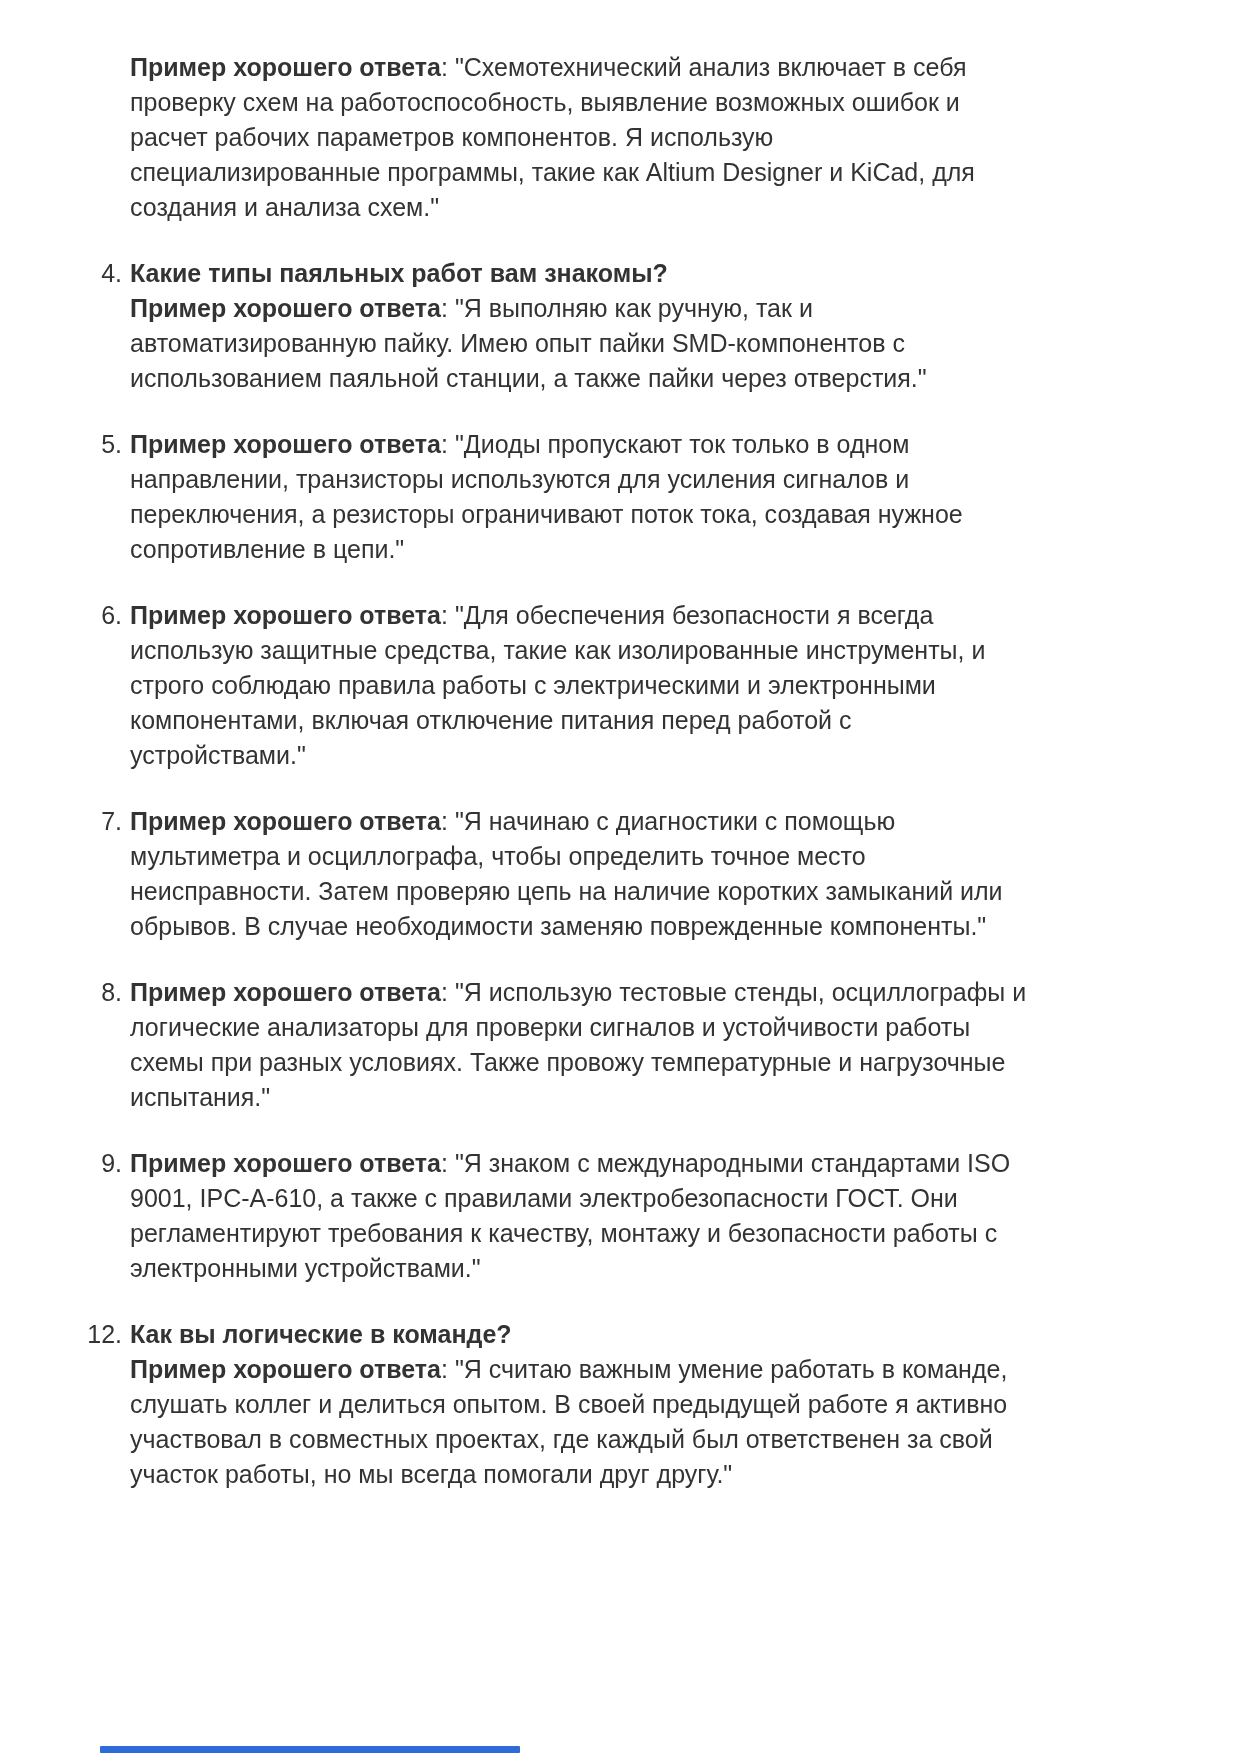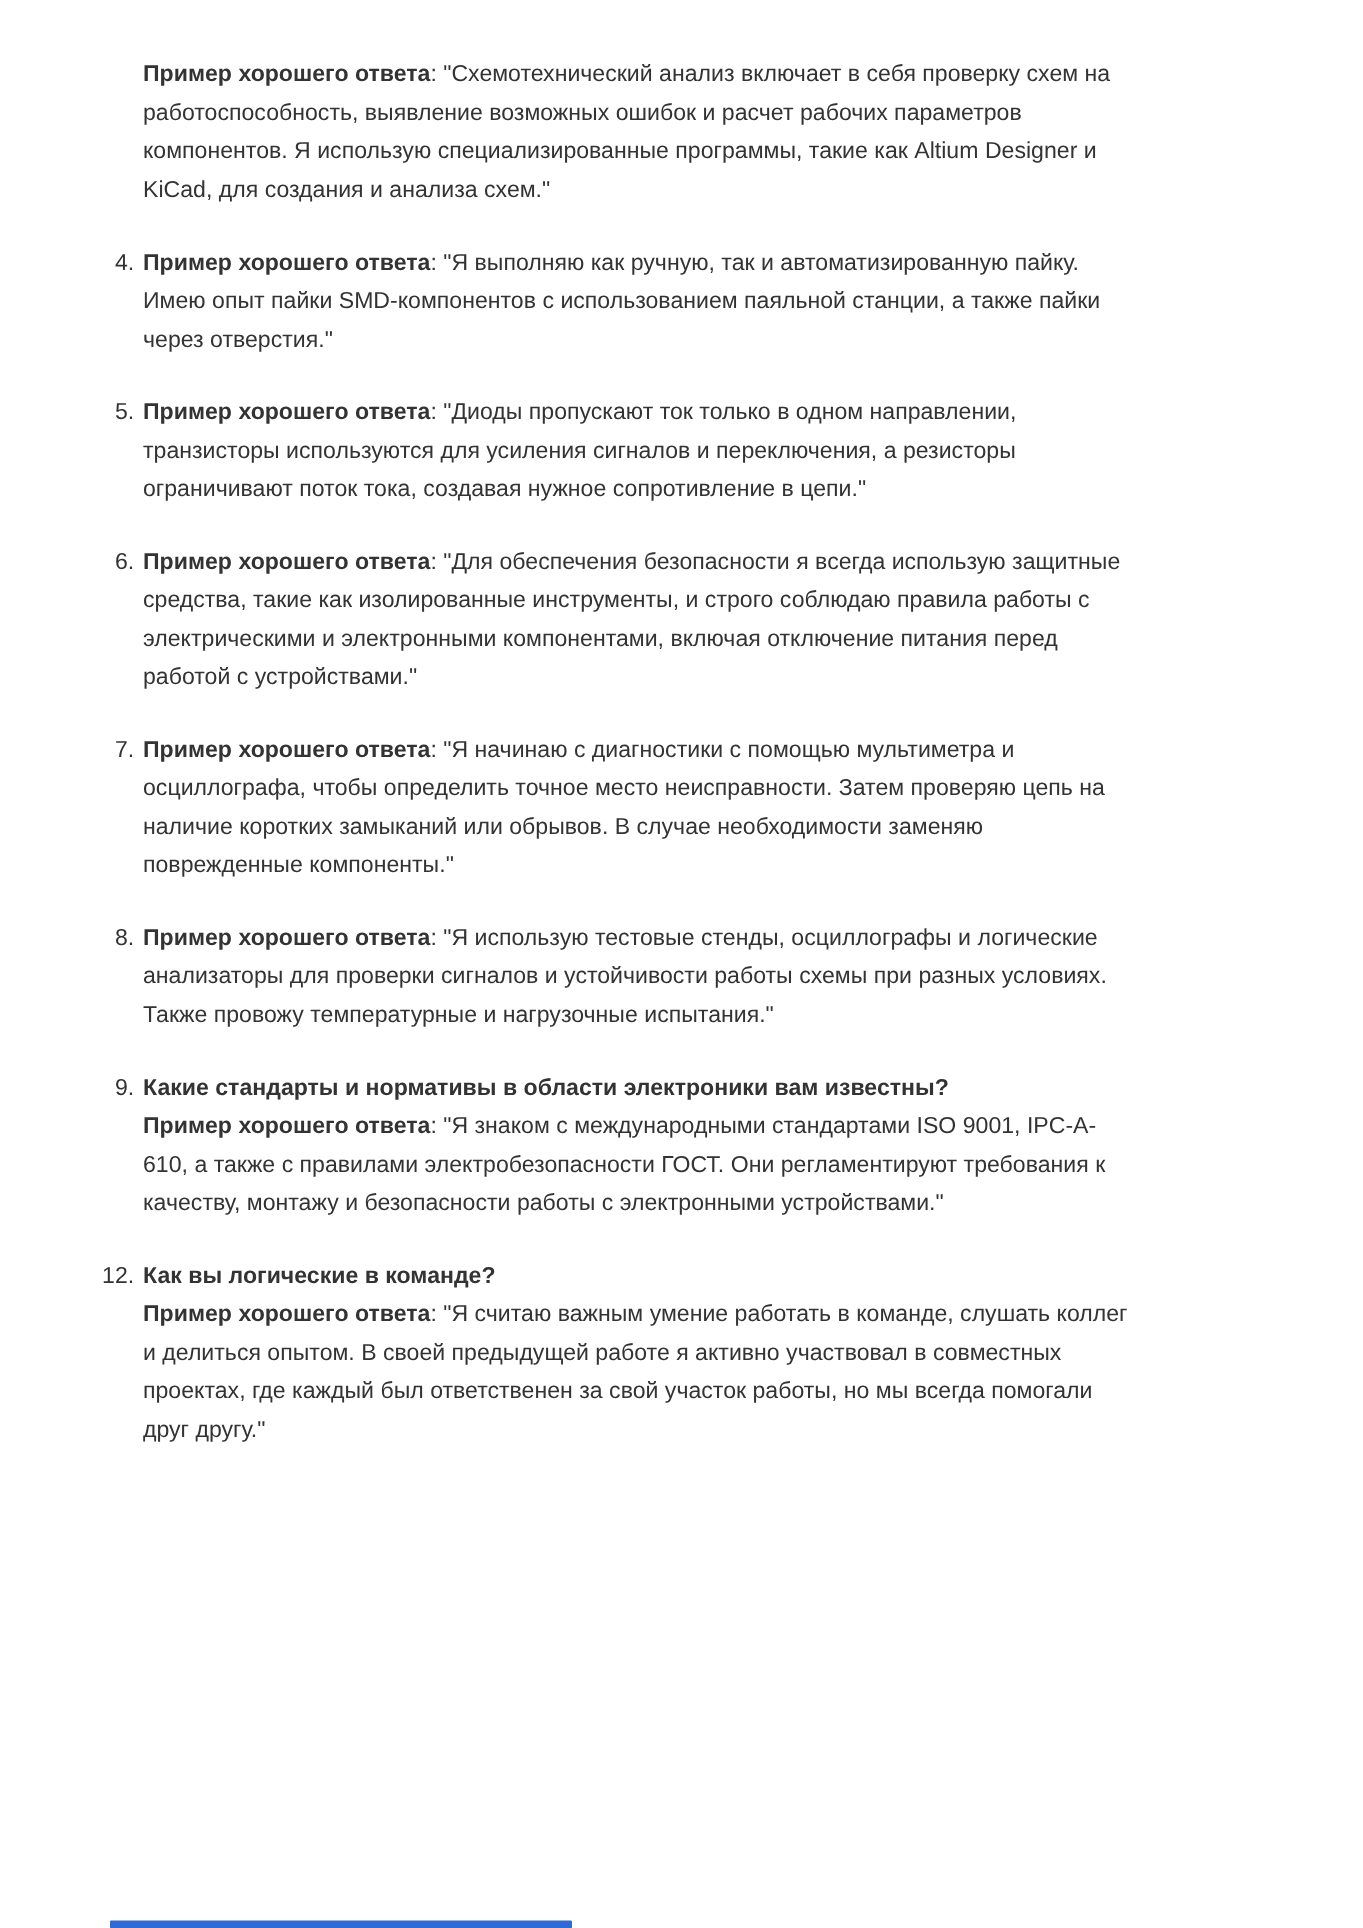--- a/index.html
+++ b/index.html
@@ -15,21 +15,21 @@
     font-family: "Liberation Sans", "DejaVu Sans", sans-serif;
     color: #333333;
     overflow: hidden;
     box-sizing: border-box;
   }
   .content {
     box-sizing: border-box;
     padding: 50px 210px 40px 130px;
   }
   p, .q-row {
-    font-size: 21px;
+    font-size: 25px;
     line-height: 35px;
     margin: 0;
   }
   .answer-paragraph {
     margin: 0;
   }
   .item {
     margin-top: 31px;
     position: relative;
   }
@@ -62,21 +62,21 @@
 <body>
 
 <div class="page">
   <div class="content">
 
     <p class="answer-paragraph"><strong class="label">Пример хорошего ответа</strong><span>: </span><span>"Схемотехнический анализ включает в себя проверку схем на работоспособность, выявление возможных ошибок и расчет рабочих параметров компонентов. Я использую специализированные программы, такие как Altium Designer и KiCad, для создания и анализа схем."</span></p>
 
     <div>
   <div class="item">
     <div class="q-row">
-      <span class="num">4.</span>
+      <span class="num">4.</span><span class="question">Какие типы паяльных работ вам знакомы?</span>
     </div>
     <p class="answer-paragraph"><strong class="label">Пример хорошего ответа</strong><span>: </span><span>"Я выполняю как ручную, так и автоматизированную пайку. Имею опыт пайки SMD-компонентов с использованием паяльной станции, а также пайки через отверстия."</span></p>
   </div>
 
   <div class="item">
     <div class="q-row">
       <span class="num">5.</span>
     </div>
     <p class="answer-paragraph"><strong class="label">Пример хорошего ответа</strong><span>: </span><span>"Диоды пропускают ток только в одном направлении, транзисторы используются для усиления сигналов и переключения, а резисторы ограничивают поток тока, создавая нужное сопротивление в цепи."</span></p>
   </div>
@@ -97,21 +97,21 @@
 
   <div class="item">
     <div class="q-row">
       <span class="num">8.</span>
     </div>
     <p class="answer-paragraph"><strong class="label">Пример хорошего ответа</strong><span>: </span><span>"Я использую тестовые стенды, осциллографы и логические анализаторы для проверки сигналов и устойчивости работы схемы при разных условиях. Также провожу температурные и нагрузочные испытания."</span></p>
   </div>
 
   <div class="item">
     <div class="q-row">
-      <span class="num">9.</span><span class="question">Какие стандарты и нормативы в области электроники вам известны?</span>
+      <span class="num">9.</span>
     </div>
     <p class="answer-paragraph"><strong class="label">Пример хорошего ответа</strong><span>: </span><span>"Я знаком с международными стандартами ISO 9001, IPC-A-610, а также с правилами электробезопасности ГОСТ. Они регламентируют требования к качеству, монтажу и безопасности работы с электронными устройствами."</span></p>
   </div>
 
   <div class="item">
     <div class="q-row">
       <span class="num">12.</span><span class="question">Как вы логические в команде?</span>
     </div>
     <p class="answer-paragraph"><strong class="label">Пример хорошего ответа</strong><span>: </span><span>"Я считаю важным умение работать в команде, слушать коллег и делиться опытом. В своей предыдущей работе я активно участвовал в совместных проектах, где каждый был ответственен за свой участок работы, но мы всегда помогали друг другу."</span></p>
   </div>

